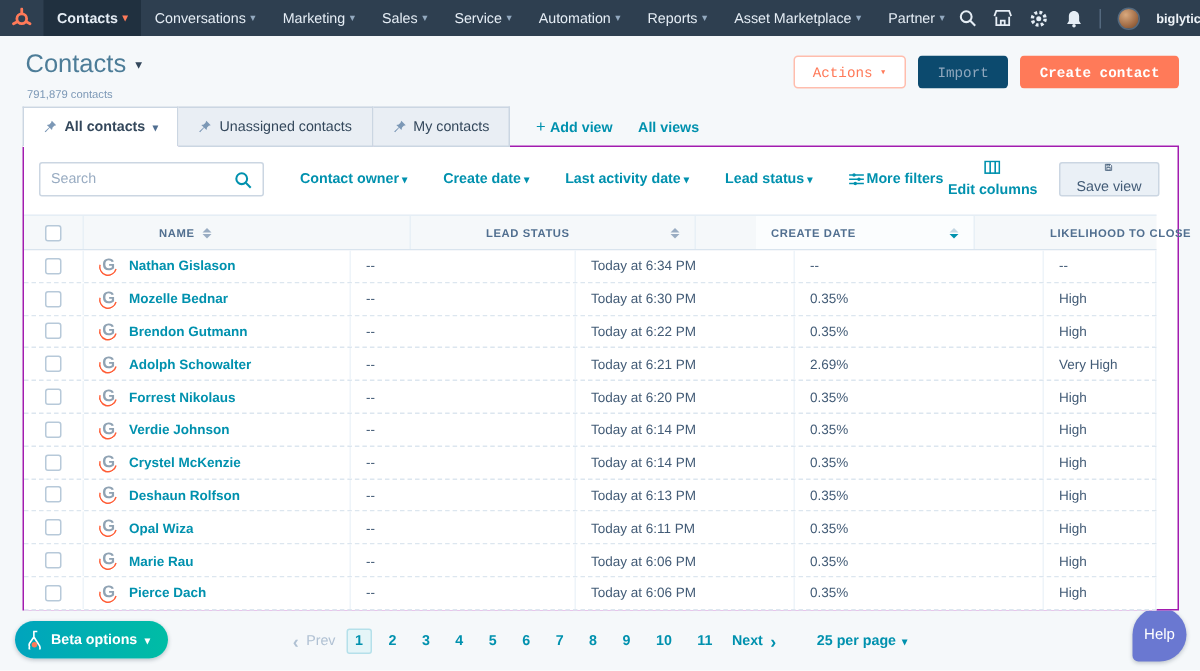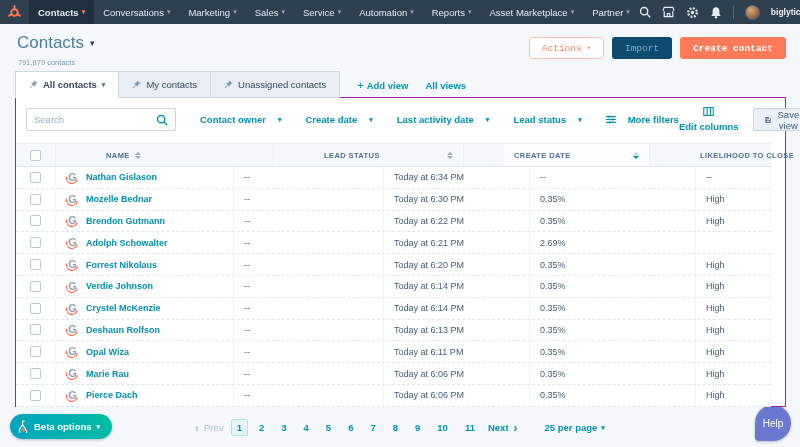--- a/index.html
+++ b/index.html
@@ -56,27 +56,27 @@
   
   .card { position:absolute; left:15px; top:97px; width:771px; height:310px;
     background:#fff; border:1px solid #a21caf; z-index:1; }
   .filters { position:absolute; top:9px; left:10px; right:12px; display:flex; align-items:center; }
   .search { width:150px; height:23px; border:1px solid #cbd6e2; border-radius:2px;
     background:#fff; display:flex; align-items:center; padding:0 7px; }
   .search input { border:0; outline:0; flex:1; font-size:9.5px; color:#33475b; min-width:0;
     font-family:"Liberation Sans",sans-serif; }
   .search input::placeholder { color:#99acc2; }
   .filter-dd { margin-left:24px; font-size:9.5px; color:#0091ae; font-weight:bold;
-    display:flex; gap:12px; align-items:center; cursor:pointer; white-space:nowrap; }
+    display:flex; gap:2px; align-items:center; cursor:pointer; white-space:nowrap; }
   .filter-dd .caret { font-size:7px; }
   .right-tools { margin-left:auto; display:flex; align-items:center; gap:14px; }
   .teal-link { font-size:9.5px; color:#0091ae; font-weight:bold; display:flex;
     align-items:center; gap:5px; cursor:pointer; white-space:nowrap;flex-direction:column; }
   .save-view { height:23px; background:#eaf0f6; border:1px solid #cbd6e2; border-radius:2px;
-    color:#425b76; font-size:9.5px; display:flex; align-items:center; gap:5px; padding:0 11px; cursor:pointer; }
+    color:#425b76; font-size:9.5px; display:flex; align-items:center; gap:5px; padding:0 11px; cursor:pointer;flex-direction:column; }
 
   
   .table { position:absolute; left:0; top:45px; width:755px; }
   .grid { display:grid; grid-template-columns:40px 178px 150px 146px 166px 75px; }
   .thead { height:24px; background:#f5f8fa; border-top:1px solid #e5eef5; border-bottom:1px solid #d9e4ee;gap:40px; }
   .th { display:flex; align-items:center; padding:0 10px; font-size:7.5px; font-weight:bold;
     color:#516f90; letter-spacing:.4px; border-right:1px solid #e8f0f6; cursor:pointer; white-space:nowrap; }
   .th.sorted { background:#fbfdfe; }
   .th.cb, .cell.cb { justify-content:center; padding:0; }
   .sort-icons { display:flex; flex-direction:column; gap:1px; margin-left:5px; }
@@ -229,27 +229,27 @@
         <svg width="9" height="9" viewBox="0 0 14 14">
           <path fill="#7c98b6" d="M8.6 0.8l4.6 4.6-2 .6-1.8 1.8-.6 2.6L6.4 8 2.2 12.8 1.2 11.8 6 7.6 3.4 5.2l2.6-.6 1.8-1.8z"></path>
         </svg>
         <span>All contacts</span>
         <span class="caret">▾</span>
       </div>
       <div class="tab">
         <svg width="9" height="9" viewBox="0 0 14 14">
           <path fill="#7c98b6" d="M8.6 0.8l4.6 4.6-2 .6-1.8 1.8-.6 2.6L6.4 8 2.2 12.8 1.2 11.8 6 7.6 3.4 5.2l2.6-.6 1.8-1.8z"></path>
         </svg>
-        <span>My contacts</span>
+        <span>Unassigned contacts</span>
       </div>
       <div class="tab">
         <svg width="9" height="9" viewBox="0 0 14 14">
           <path fill="#7c98b6" d="M8.6 0.8l4.6 4.6-2 .6-1.8 1.8-.6 2.6L6.4 8 2.2 12.8 1.2 11.8 6 7.6 3.4 5.2l2.6-.6 1.8-1.8z"></path>
         </svg>
-        <span>Unassigned contacts</span>
+        <span>My contacts</span>
       </div>
     </div>
   <div class="tab-link">
     <span class="plus">+</span>
     <span>Add view</span>
   </div>
   <div class="tab-link">
     <span>All views</span>
   </div>
 </div>
@@ -392,20 +392,21 @@
           <div class="cell cb">
             <span class="checkbox"></span>
           </div>
           <div class="cell">
             <span class="g-avatar">G</span>
             <span class="name-link">Adolph Schowalter</span>
           </div>
           <div class="cell">--</div>
           <div class="cell">Today at 6:21 PM</div>
           <div class="cell">2.69%</div>
+          <div class="cell">Very High</div>
         </div>
         <div class="row grid">
           <div class="cell cb">
             <span class="checkbox"></span>
           </div>
           <div class="cell">
             <span class="g-avatar">G</span>
             <span class="name-link">Forrest Nikolaus</span>
           </div>
           <div class="cell">--</div>

